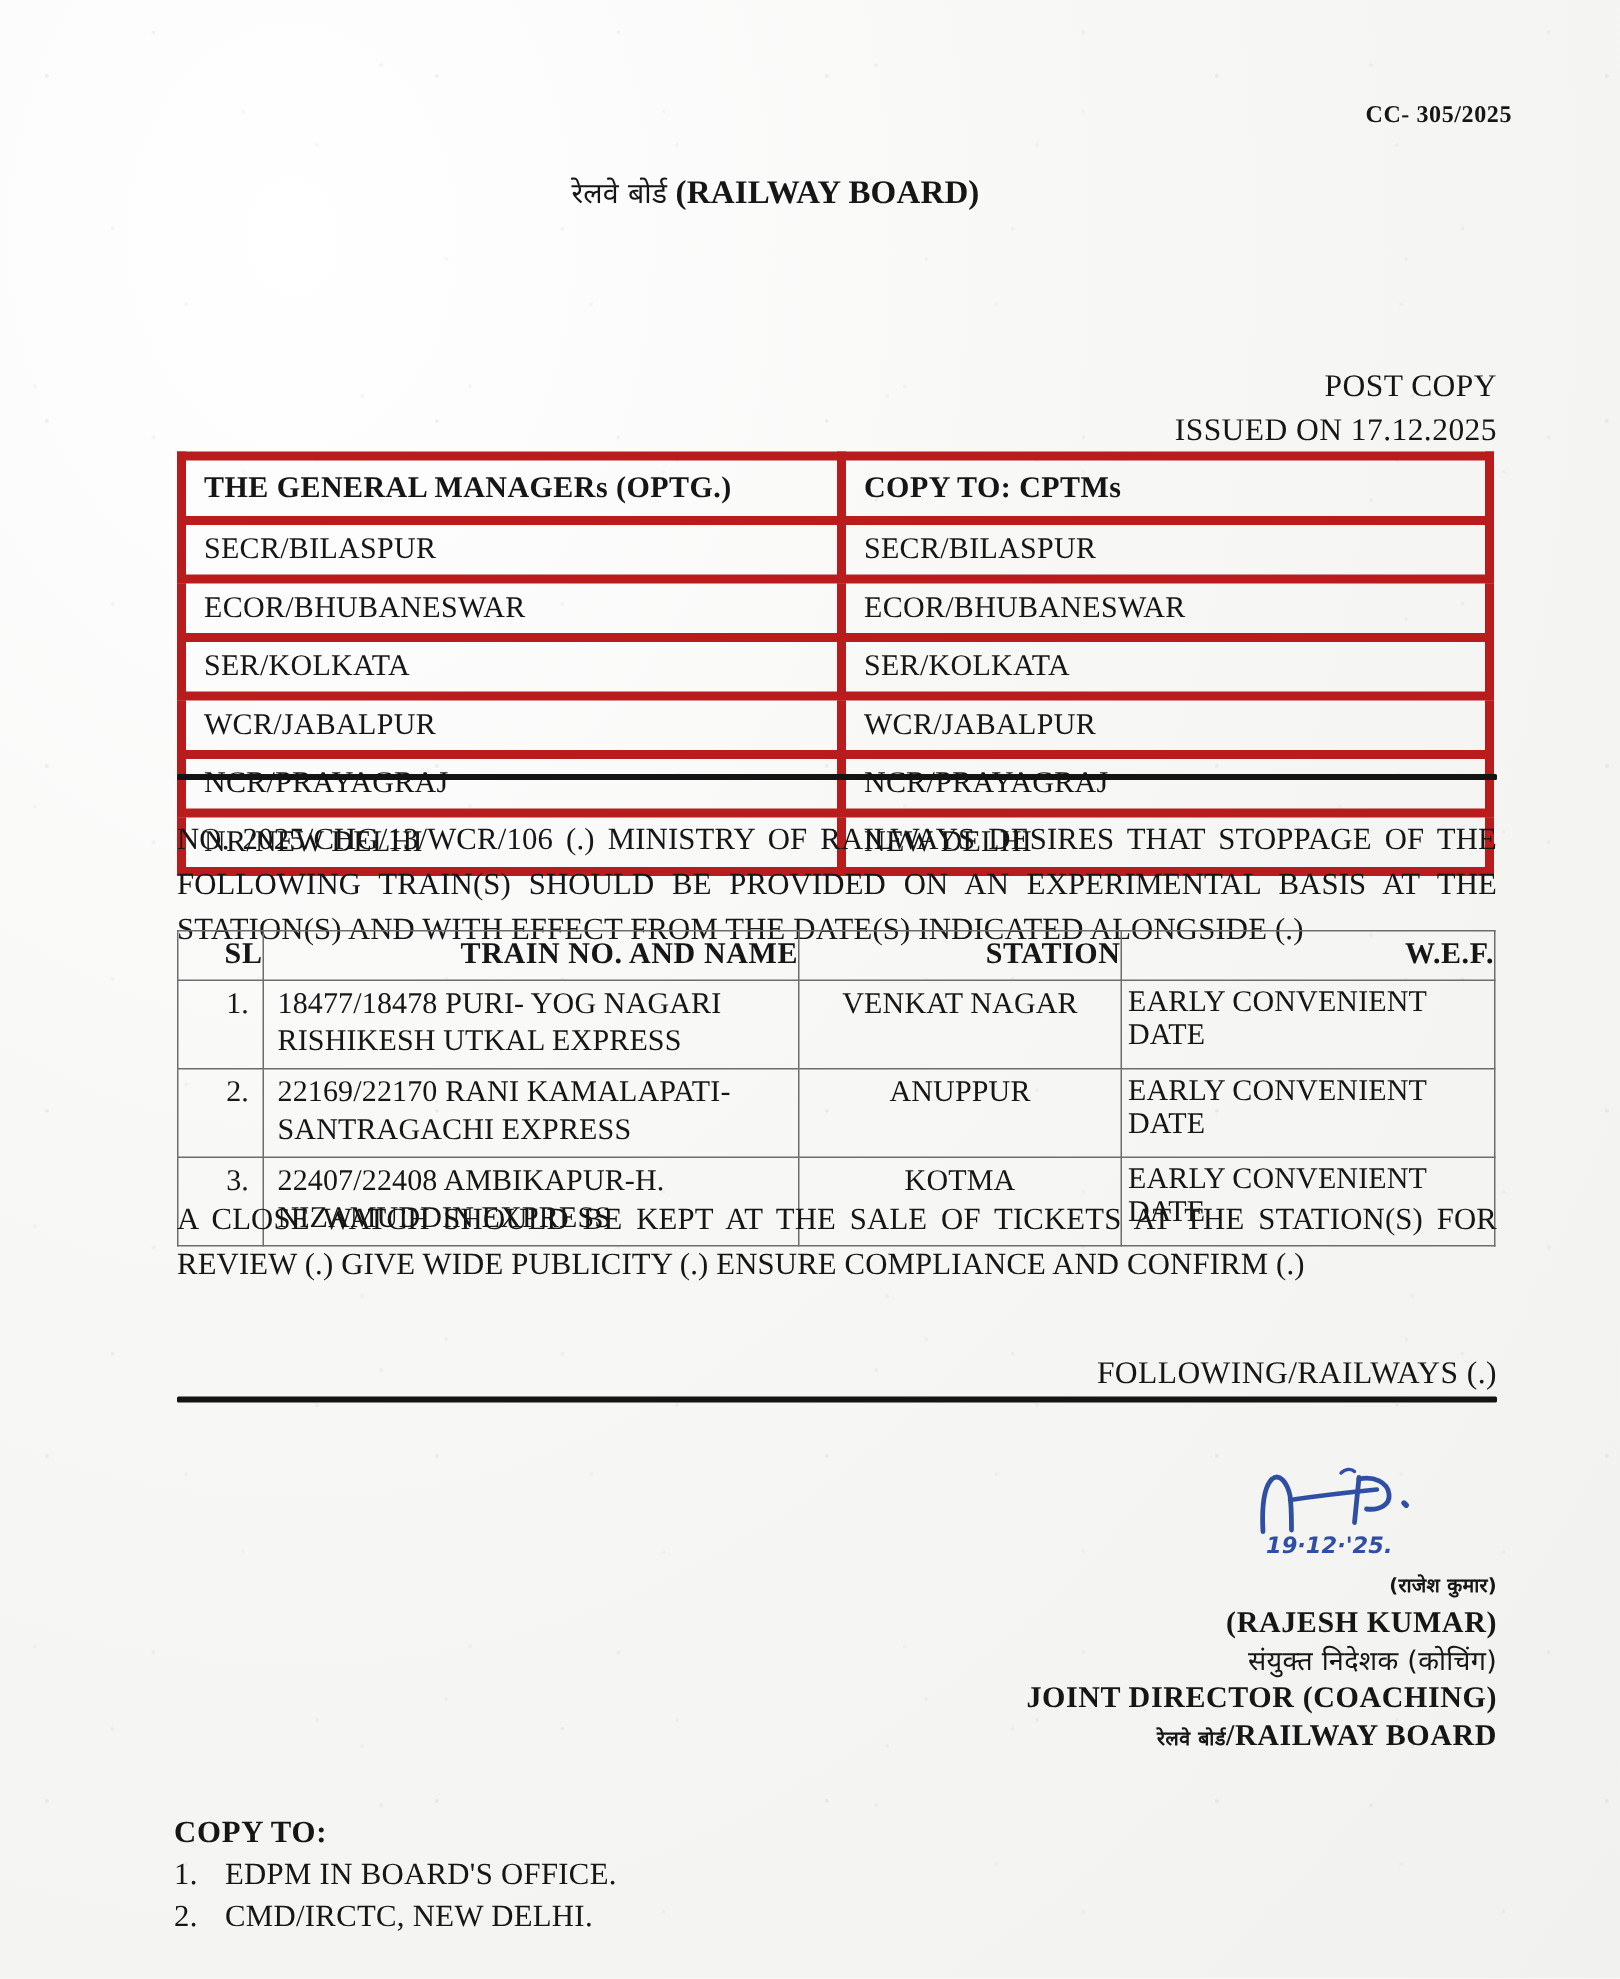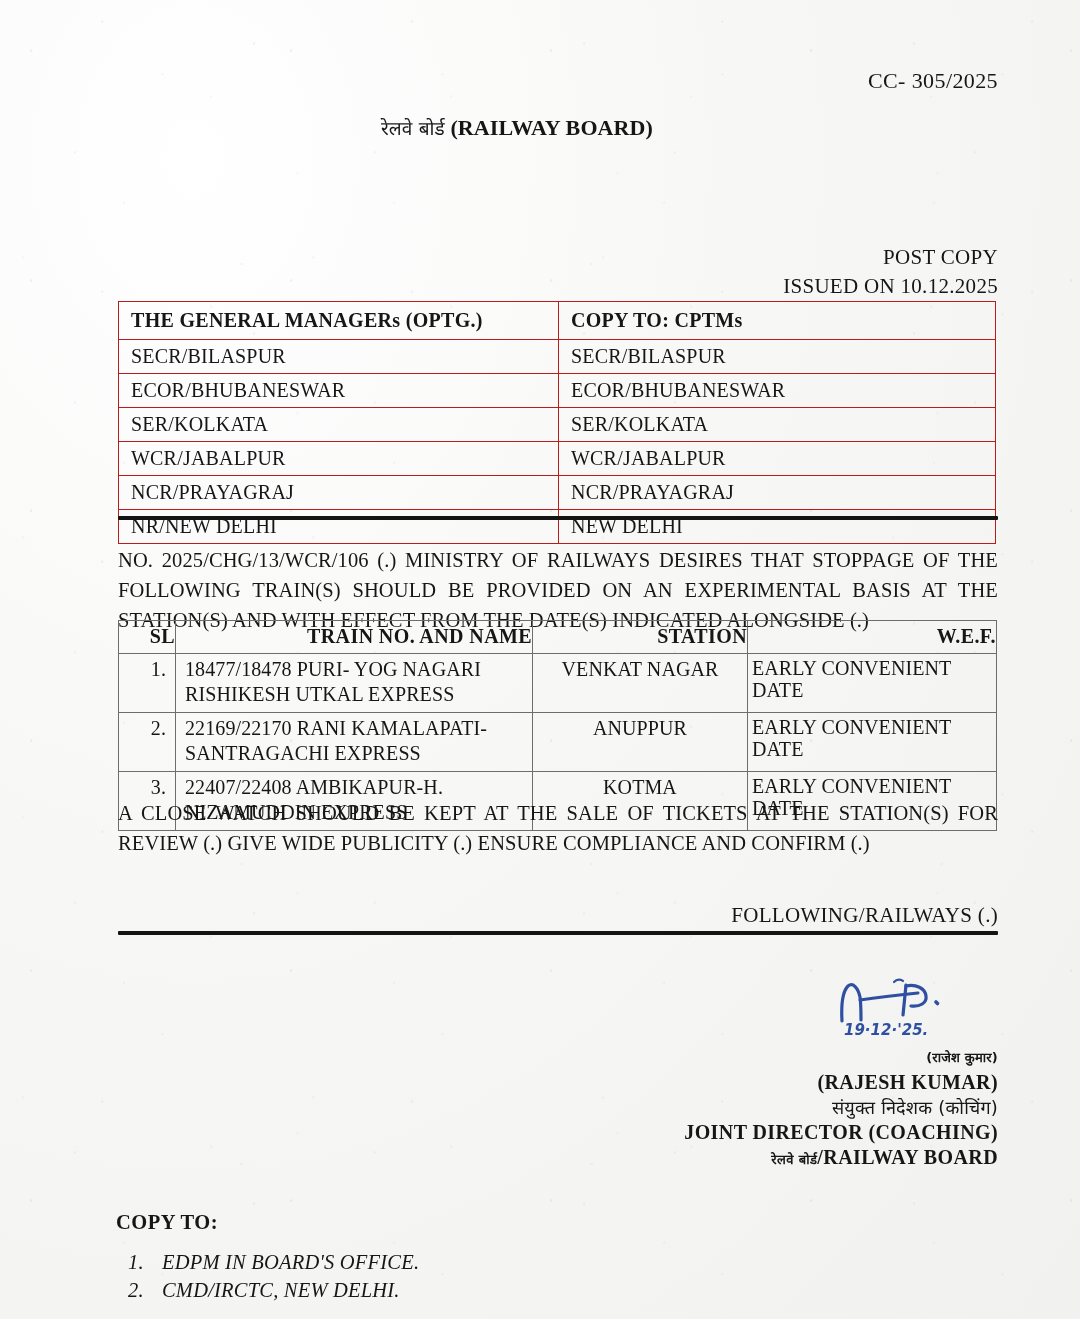--- a/index.html
+++ b/index.html
@@ -47,23 +47,23 @@
   #content {
     position: absolute;
     inset: 0;
     padding: 0;
   }
 
   
   .ref-no {
     position: absolute;
     top: 68px;
-    right: 82px;
-    font-weight: normal;
-    font-size: 22px;
+    right: 72px;
+    font-weight: bold;
+    font-size: 16px;
     letter-spacing: .4px;
   }
   .org-block {
     position: absolute;
     top: 113px;
     left: 0;
     right: 0;
     text-align: center;
   }
   .org-line {
@@ -95,21 +95,21 @@
   
   .addr-table {
     position: absolute;
     left: 118px;
     top: 301px;
     width: 878px;
     border-collapse: collapse;
     table-layout: fixed;
   }
   .addr-table td {
-    border: 1px solid #b91c1c;
+    border: 6px solid #b91c1c;
     padding: 4px 0 5px 12px;
     font-size: 20px;
     line-height: 24px;
     letter-spacing: .2px;
     height: 22px;
     vertical-align: middle;
     margin-left: 22px;
   }
   .addr-table tr.head td {
     font-weight: bold;
@@ -240,45 +240,44 @@
   .footer {
     position: absolute;
     left: 116px;
     top: 1208px;
     font-size: 20.5px;
     line-height: 28px;
     letter-spacing: .2px;
   }
   .footer .ftitle { font-weight: bold; letter-spacing: .5px; }
   .footer ol {
-    margin: 12px;
+    margin: 0;
     padding: 0;
     list-style: none;
-    font-style: italic;
   }
   .footer li { white-space: nowrap; }
   .footer li .num { display: inline-block; width: 34px; }
 </style>
 </head>
 <body>
 
 <div id="paper"></div>
 <div id="speckle"></div>
 
 <div id="content">
 
   <div class="ref-no">CC- 305/2025</div>
 
   <div class="org-block">
     <div class="org-line org-l3"><span class="hi">रेलवे बोर्ड</span> <span>(RAILWAY BOARD)</span></div>
   </div>
 
   <div class="postcopy">
     <div>POST COPY</div>
-    <div>ISSUED ON 10.12.2025</div>
+    <div>ISSUED ON 17.12.2025</div>
   </div>
 
   <table class="addr-table">
     <colgroup>
         <col class="c1">
         <col class="c2">
       </colgroup>
     <tbody>
       <tr class="head">
         <td>THE GENERAL MANAGERs (OPTG.)</td>

